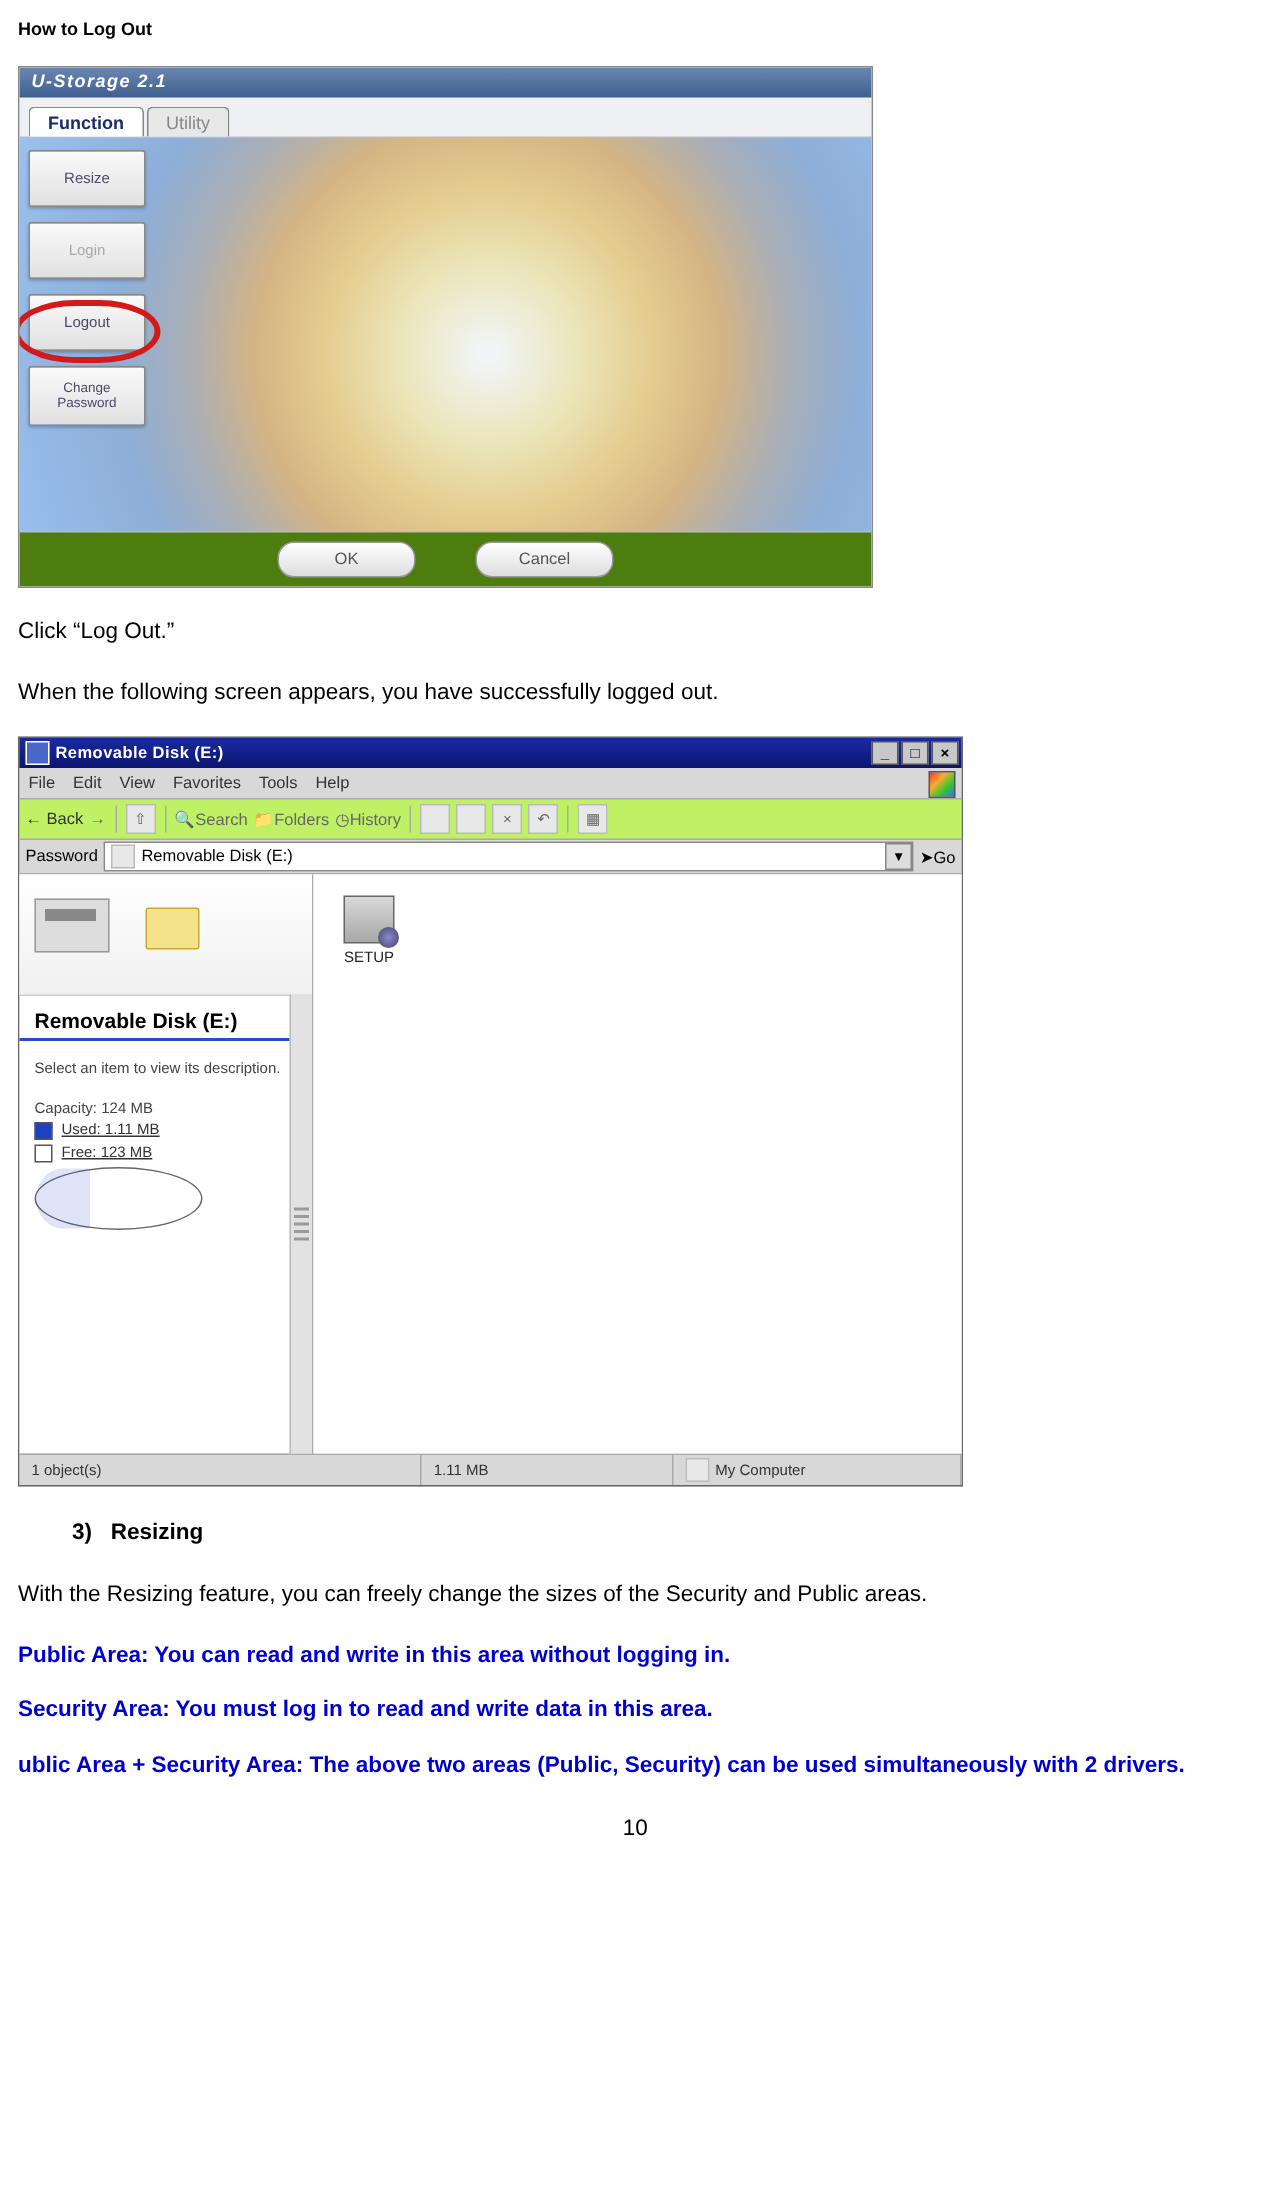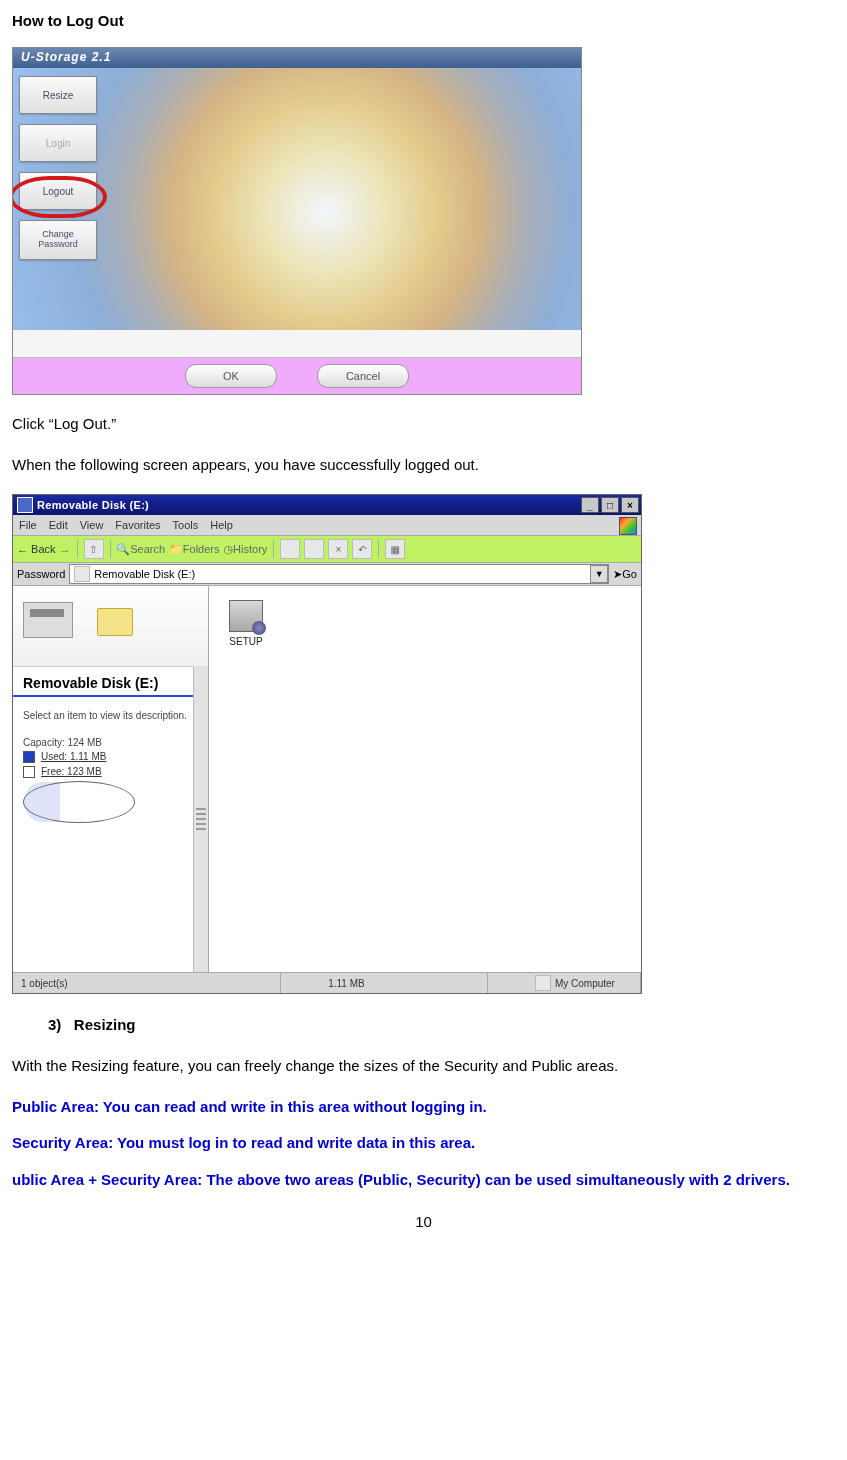--- a/index.html
+++ b/index.html
@@ -7,21 +7,21 @@
     padding: 12px 12px 40px 12px;
     font-family: Verdana, Arial, sans-serif;
     font-size: 15px;
     color: #000;
     background: #fff;
     width: 847px;
     box-sizing: border-box;
   }
   .section-heading {
     font-weight: bold;
-    font-size: 15px;
+    font-size: 12px;
     margin: 0 0 18px 0;
   }
   .para {
     margin: 18px 0;
     line-height: 1.5;
   }
   .blue-para {
     color: #0000cc;
     font-weight: bold;
     margin: 14px 0;
@@ -124,21 +124,21 @@
     border: 4px solid #d21a1a;
     border-radius: 50% / 60%;
     pointer-events: none;
   }
   .fig1-bottom {
     position: absolute;
     bottom: 0;
     left: 0;
     right: 0;
     height: 36px;
-    background: #f0abfc;
+    background: #4d7c0f;
     border-top: 1px solid #bbb;
     display: flex;
     align-items: center;
     justify-content: center;
     gap: 40px;
   }
   .fig1-okcancel {
     min-width: 90px;
     height: 22px;
     border: 1px solid #999;
@@ -291,34 +291,38 @@
     background: linear-gradient(#d8d8d8,#a8a8a8);
     border:1px solid #666; position:relative;
   }
   .setup-icon .ic::after{
     content:""; position:absolute; right:-4px; bottom:-4px;
     width:14px; height:14px; border-radius:50%;
     background: radial-gradient(#88c, #446);
   }
   .fig2-status {
     height:20px; background:#d8d8d8; border-top:1px solid #aaa;
-    display:flex; align-items:center;gap:39px;
+    display:flex; align-items:center;
   }
   .stat-cell {
     height:100%; border-right:1px solid #aaa;
     display:flex; align-items:center; padding:0 8px; font-size:10px; color:#333;
   }
 </style>
 </head>
 <body>
 
 <div class="section-heading">How to Log Out</div>
 
 <div class="fig1">
   <div class="fig1-titlebar">U-Storage 2.1</div>
+  <div class="fig1-tabs">
+    <div class="fig1-tab active">Function</div>
+    <div class="fig1-tab">Utility</div>
+  </div>
   <div class="fig1-body">
     <div class="fig1-sidebar">
       <div class="fig1-btn">Resize</div>
       <div class="fig1-btn dim">Login</div>
       <div class="fig1-btn">Logout</div>
       <div class="fig1-btn small" style="white-space:pre-line;">Change
 Password</div>
       <div class="logout-circle"></div>
     </div>
   </div>

